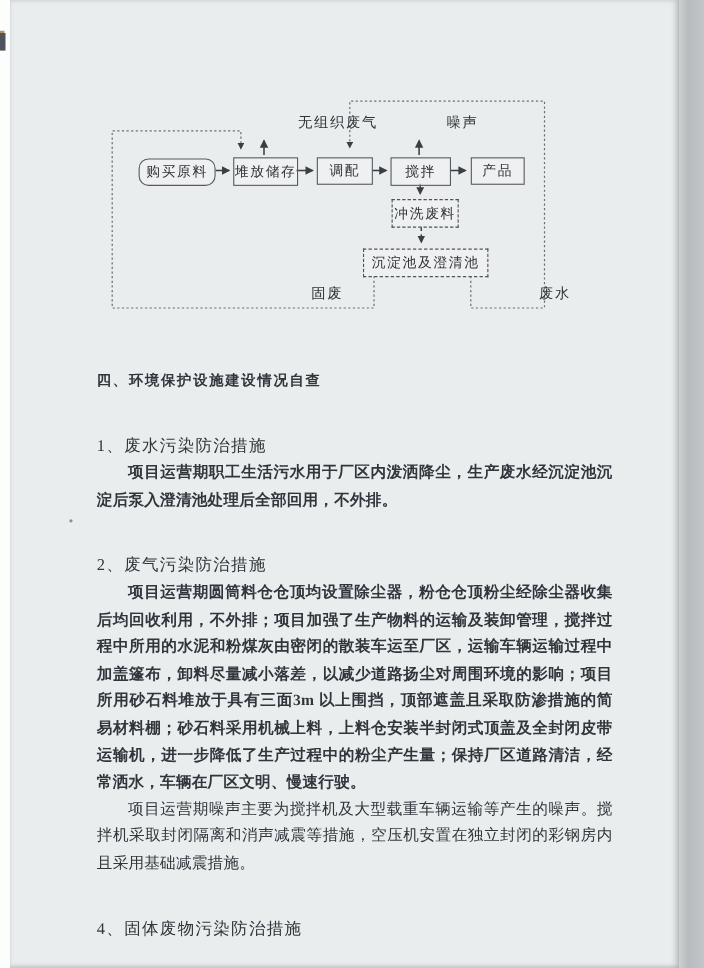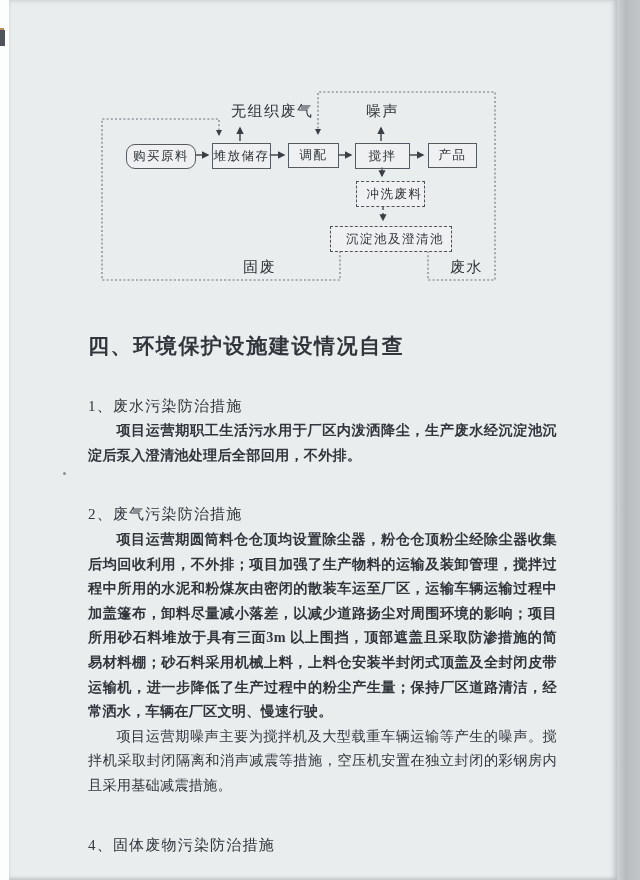--- a/index.html
+++ b/index.html
@@ -18,27 +18,27 @@
   .scan-mark{position:absolute;left:0;top:30px;width:5px;height:16px;background:#50545a;}
   .scan-mark-tint{position:absolute;left:0;top:28px;width:4px;height:4px;background:#b98a5a;}
   .speck{position:absolute;left:63px;top:472px;width:3px;height:3px;border-radius:50%;background:#8a8f93;}
 
   
   .chart{position:absolute;left:0;top:0;width:640px;height:320px;}
   .chart svg{position:absolute;left:0;top:0;}
   .fbox{position:absolute;border:1.3px solid #565b61;display:flex;align-items:center;justify-content:center;
     font-size:12.5px;letter-spacing:1.5px;color:#2e3338;background:rgba(240,243,244,.55);
     font-family:"Liberation Serif","DejaVu Serif",serif;}
-  .fbox.dashed{border:1.3px dashed #4e5358;padding-left:8px;}
-  .flabel{position:absolute;font-size:15px;letter-spacing:1.5px;color:#2e3338;white-space:nowrap;}
+  .fbox.dashed{border:1.3px dashed #4e5358;}
+  .flabel{position:absolute;font-size:13px;letter-spacing:1.5px;color:#2e3338;white-space:nowrap;margin-left:40px;}
 
   
   .textblock{position:absolute;left:88px;top:334px;width:469px;color:#31363c;}
   .textblock *{margin:0;line-height:24.6px;}
-  .doc-heading{font-size:21px;font-weight:bold;letter-spacing:1.6px;}
+  .doc-heading{font-size:13px;font-weight:bold;letter-spacing:1.6px;}
   .sec-title{font-size:15px;font-weight:normal;letter-spacing:1.2px;margin-top:35px;}
   .para{font-size:14.2px;text-indent:2em;text-align:justify;letter-spacing:0.2px;}
   .para.bold{font-weight:bold;}
 </style>
 </head>
 <body>
 
 <div class="right-band"></div>
 <div class="left-strip"></div>
 <div class="paper"></div>

